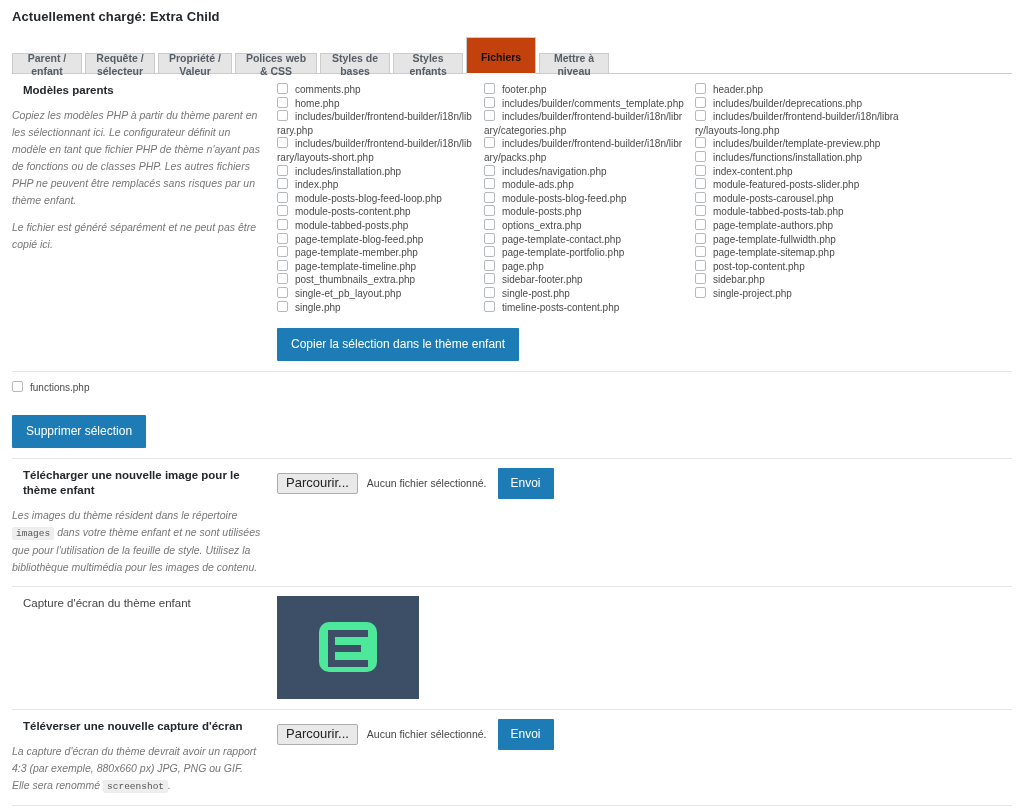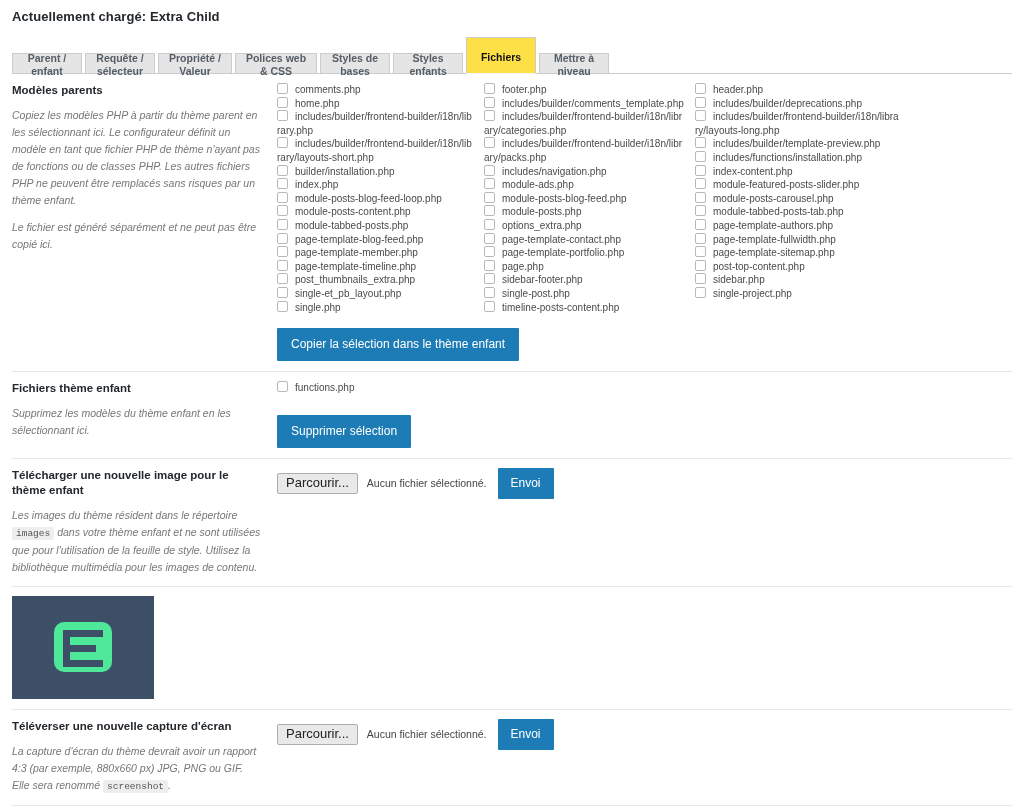--- a/index.html
+++ b/index.html
@@ -48,21 +48,21 @@
     display: flex;
     flex-direction: column;
     justify-content: center;
     min-width: 70px;
     position: relative;
     cursor: pointer;
     white-space: nowrap;
   }
   .tab span { display: block; }
   .tab.active {
-    background: #fde047;
+    background: #c2410c;
     color: #111;
     height: 37px;
     margin-bottom: -1px;
     border-bottom: 1px solid #f7f7f7;
     justify-content: center;
   }
 
   
   .section {
     display: flex;
@@ -75,21 +75,21 @@
     width: 265px;
     flex: 0 0 265px;
     padding-right: 14px;
   }
   .col-right { flex: 1 1 auto; padding-left: 0; }
 
   .sec-title {
     font-size: 11.5px;
     font-weight: bold;
     color: #23282d;
-    margin: 0 0 9px 0;
+    margin: 0 0 9px 11px;
     line-height: 15px;
   }
   .sec-title.normal { font-weight: normal; color: #444; }
   .sec-desc {
     font-size: 10.5px;
     font-style: italic;
     color: #777;
     line-height: 17px;
     margin: 0 0 10px 0;
   }
@@ -231,21 +231,21 @@
       <div class="sec-desc">Copiez les modèles PHP à partir du thème parent en les sélectionnant ici. Le configurateur définit un modèle en tant que fichier PHP de thème n'ayant pas de fonctions ou de classes PHP. Les autres fichiers PHP ne peuvent être remplacés sans risques par un thème enfant.</div>
       <div class="sec-desc">Le fichier est généré séparément et ne peut pas être copié ici.</div>
     </div>
     <div class="col-right">
       <div class="file-grid" id="file-grid">
           <div class="file-col">
             <label class="file-item"><span class="cb"></span><span class="fname">comments.php</span></label>
             <label class="file-item"><span class="cb"></span><span class="fname">home.php</span></label>
             <label class="file-item"><span class="cb"></span><span class="fname">includes/builder/frontend-builder/i18n/library.php</span></label>
             <label class="file-item"><span class="cb"></span><span class="fname">includes/builder/frontend-builder/i18n/library/layouts-short.php</span></label>
-            <label class="file-item"><span class="cb"></span><span class="fname">builder/installation.php</span></label>
+            <label class="file-item"><span class="cb"></span><span class="fname">includes/installation.php</span></label>
             <label class="file-item"><span class="cb"></span><span class="fname">index.php</span></label>
             <label class="file-item"><span class="cb"></span><span class="fname">module-posts-blog-feed-loop.php</span></label>
             <label class="file-item"><span class="cb"></span><span class="fname">module-posts-content.php</span></label>
             <label class="file-item"><span class="cb"></span><span class="fname">module-tabbed-posts.php</span></label>
             <label class="file-item"><span class="cb"></span><span class="fname">page-template-blog-feed.php</span></label>
             <label class="file-item"><span class="cb"></span><span class="fname">page-template-member.php</span></label>
             <label class="file-item"><span class="cb"></span><span class="fname">page-template-timeline.php</span></label>
             <label class="file-item"><span class="cb"></span><span class="fname">post_thumbnails_extra.php</span></label>
             <label class="file-item"><span class="cb"></span><span class="fname">single-et_pb_layout.php</span></label>
             <label class="file-item"><span class="cb"></span><span class="fname">single.php</span></label>
@@ -285,24 +285,20 @@
             <label class="file-item"><span class="cb"></span><span class="fname">single-project.php</span></label>
           </div>
         </div>
       <div style="margin-top:14px;">
         <button class="btn">Copier la sélection dans le thème enfant</button>
       </div>
     </div>
   </div>
 
   <div class="section">
-    <div class="col-left">
-      <div class="sec-title">Fichiers thème enfant</div>
-      <div class="sec-desc">Supprimez les modèles du thème enfant en les sélectionnant ici.</div>
-    </div>
     <div class="col-right">
       <div id="child-file-list">
           <label class="file-item"><span class="cb"></span><span class="fname">functions.php</span></label>
         </div>
       <div style="margin-top:20px;">
         <button class="btn">Supprimer sélection</button>
       </div>
     </div>
   </div>
 
@@ -317,20 +313,23 @@
       <div class="upload-row">
         <button class="browse-btn">Parcourir...</button>
         <span class="nofile">Aucun fichier sélectionné.</span>
         <button class="btn small">Envoi</button>
       </div>
       <div class="spacer-18"></div>
     </div>
   </div>
 
   <div class="section">
+    <div class="col-left">
+      <div class="sec-title normal">Capture d'écran du thème enfant</div>
+    </div>
     <div class="col-right">
       <div class="shot">
         <span>
           <svg width="60" height="52" viewBox="0 0 60 52" xmlns="http://www.w3.org/2000/svg" aria-hidden="true">
             <rect x="1" y="1" width="58" height="50" rx="10" ry="10" fill="#4ee89a"></rect>
             <path d="M10 9 h40 v7 h-33 v8 h26 v7 h-26 v8 h33 v7 h-40 z" fill="#3d4f66"></path>
           </svg>
         </span>
       </div>
     </div>

